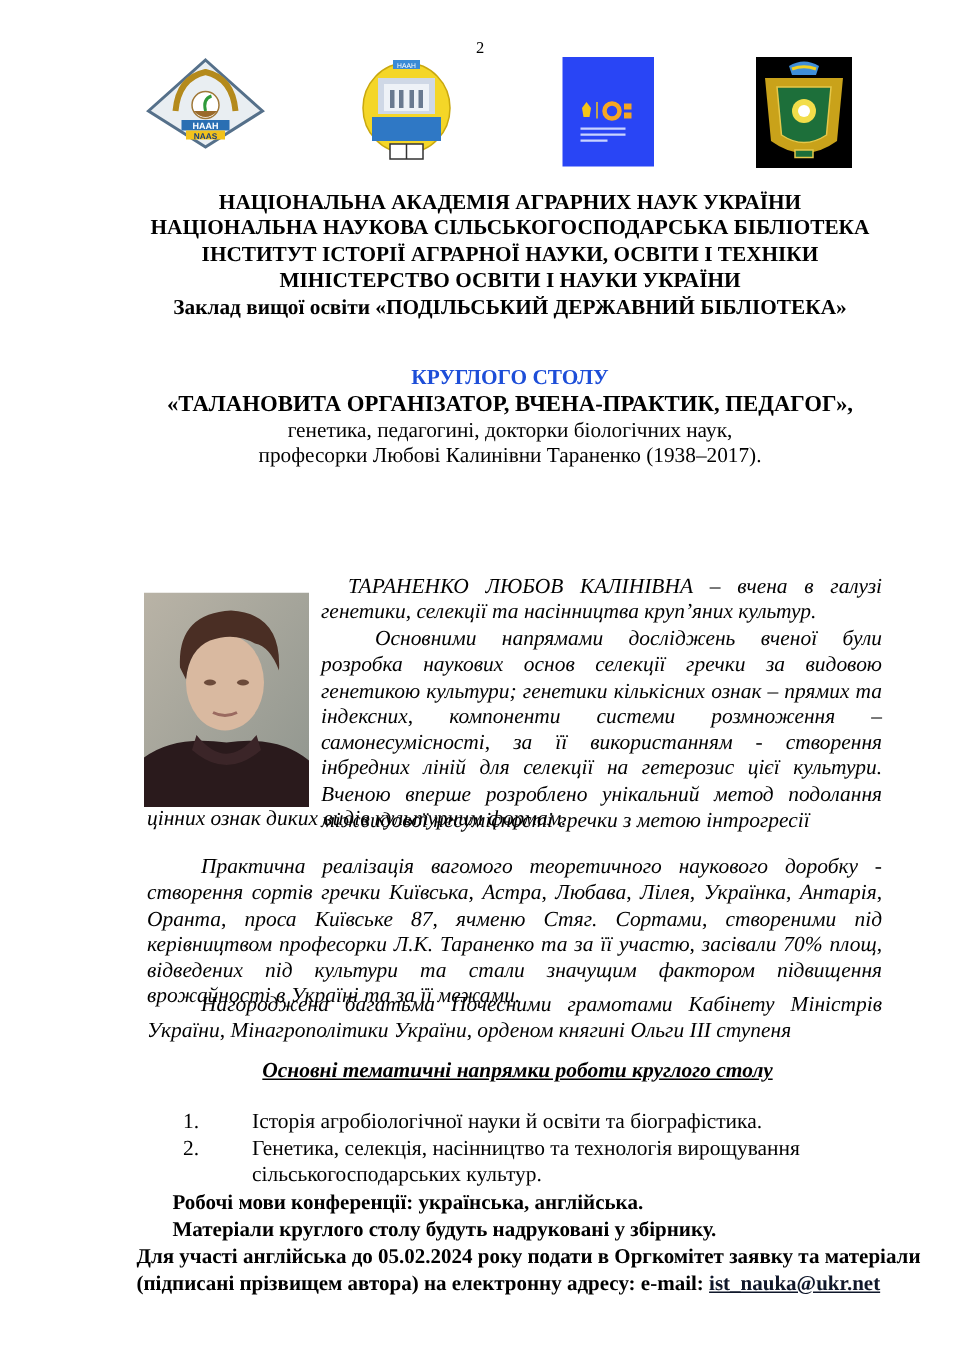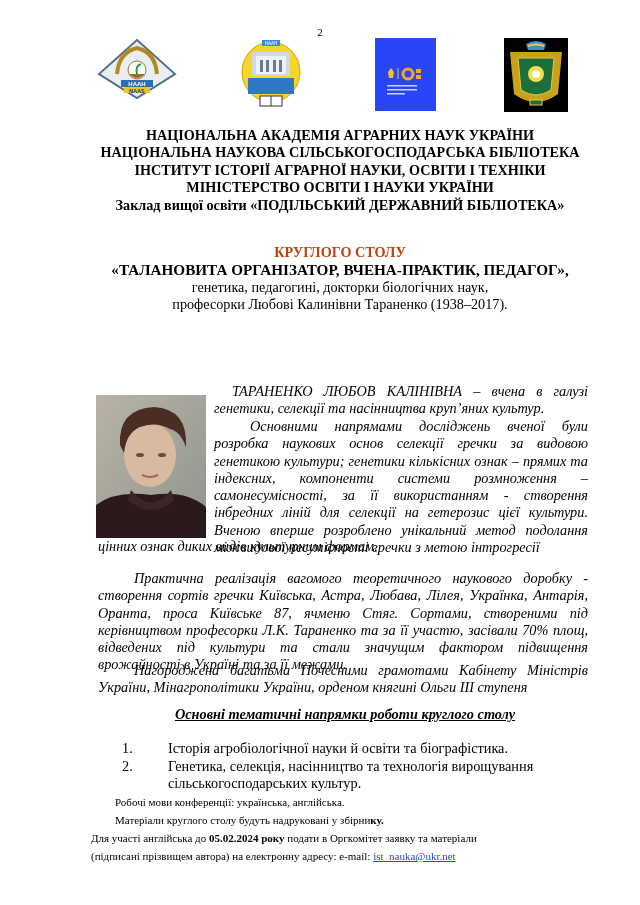--- a/index.html
+++ b/index.html
@@ -5,25 +5,25 @@
   html, body { margin:0; padding:0; background:#ffffff; }
   body { width:640px; height:905px; position:relative; overflow:hidden;
          font-family:"Liberation Serif", serif; color:#000; }
   .page-num { position:absolute; top:26px; left:0; width:640px; text-align:center; font-size:11px; }
   .logo { position:absolute; }
   .logo svg { display:block; }
   .hdr { position:absolute; top:127px; left:80px; width:520px; text-align:center;
          font-weight:bold; font-size:14.2px; line-height:17.4px; }
   .invite { position:absolute; top:244px; left:95px; width:490px; text-align:center; font-size:14.2px; line-height:17.4px; }
   .invite .b { font-weight:bold; }
-  .invite .red { color:#c2410c; font-weight:bold; }
+  .invite .red { color:#1d4ed8; font-weight:bold; }
   .photo { position:absolute; left:96px; top:395px; width:110px; height:143px; }
   .bio { position:absolute; font-style:italic; font-size:14.3px; line-height:17.3px; text-align:justify; }
-  .plain { position:absolute; font-size:11px; line-height:17.3px; }
-  .email { color:#1d4ed8; text-decoration:underline; }
+  .plain { position:absolute; font-size:14px; line-height:17.3px;font-weight:bold; }
+  .email { color:#0f172a; text-decoration:underline; }
   .topic-title { position:absolute; top:706px; left:90px; width:510px; text-align:center;
                  font-weight:bold; font-style:italic; text-decoration:underline; font-size:14.3px; }
   ol { margin:0; padding:0; list-style:none; }
   .li { position:absolute; font-size:14.3px; line-height:17.3px; }
 </style>
 </head>
 <body>
 
 <div class="page-num">2</div>
 

